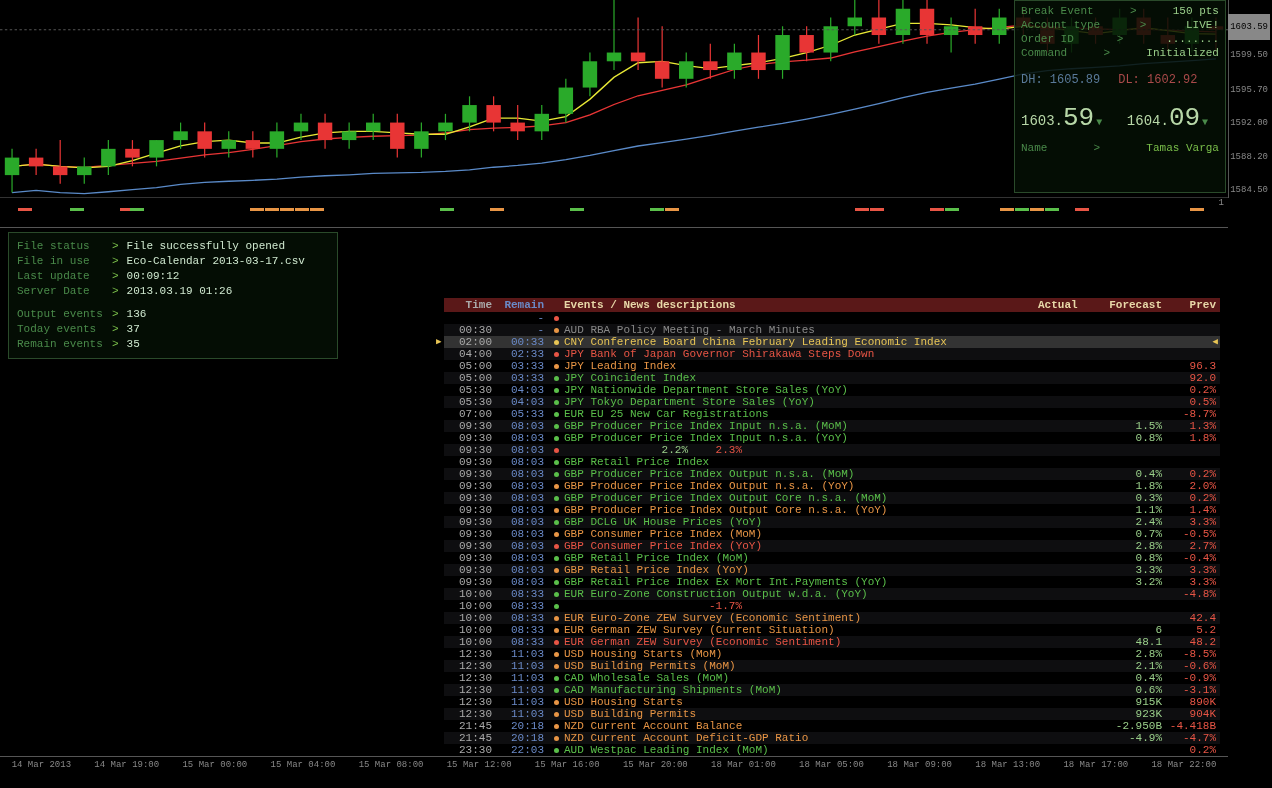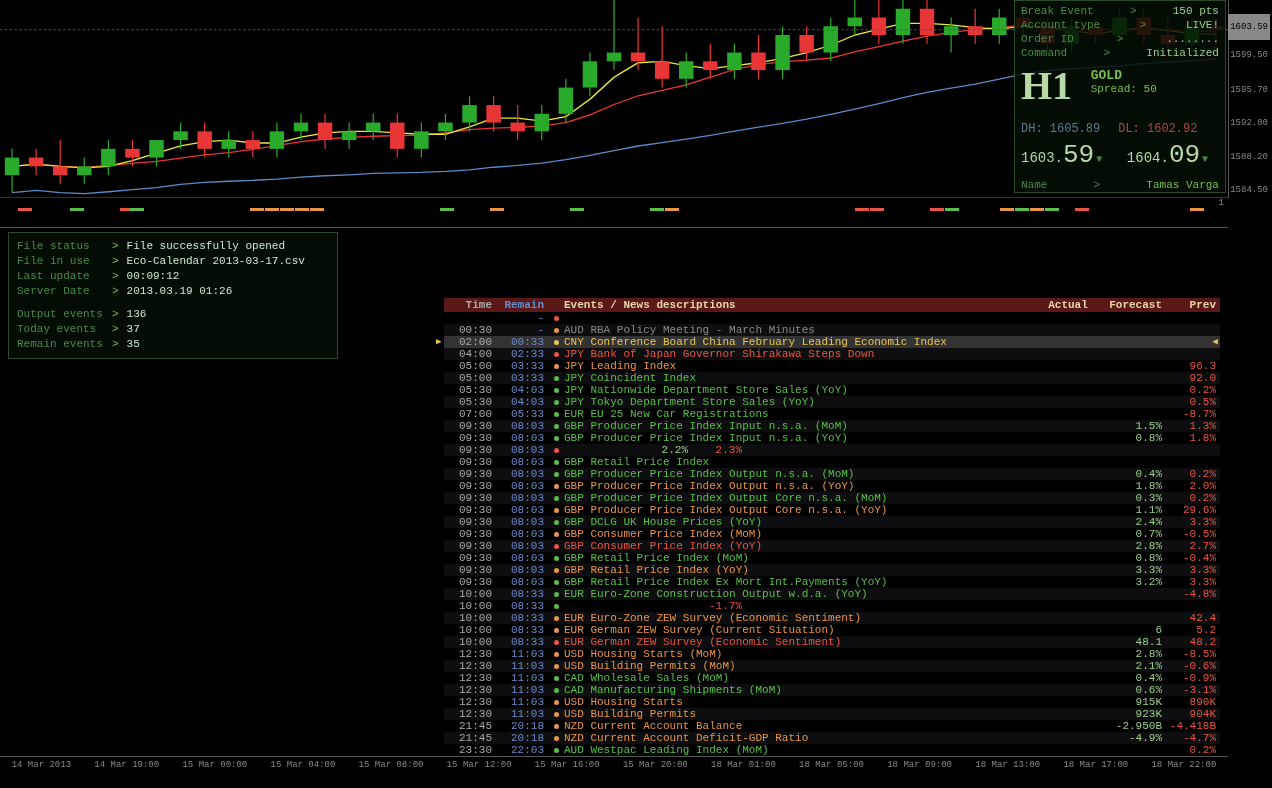--- a/index.html
+++ b/index.html
@@ -74,21 +74,21 @@
   font-weight: bold;
   color: #b8d8a8;
   display: inline-block;
   margin-top: 2px;
 }
 .sym-block { display: inline-block; vertical-align: top; margin-left: 12px; margin-top: 8px; }
 .sym-name { color: #7abf4a; font-size: 13px; font-weight: bold; }
 .sym-spread { color: #7abf4a; font-size: 11px; }
 .dh-dl { font-size: 12px; color: #5a7a9a; margin-top: 13px; }
 .dh-dl .dl { margin-left: 18px; color: #aa4a4a; }
-.bigprice { font-size: 14px; color: #b8d8a8; margin-top: 4px; display: inline-block; }
+.bigprice { font-size: 14px; color: #b8d8a8; margin-top: 16px; display: inline-block; }
 .bigprice .big { font-size: 26px; }
 .bigprice2 { margin-left: 18px; }
 .arrow-dn { color: #4a8a4a; font-size: 10px; margin-left: 2px; }
 .name-row { margin-top: 8px; }
 
 .indicator-bar {
   position: absolute;
   top: 198px;
   left: 0;
   width: 1228px;
@@ -139,21 +139,21 @@
   padding: 0 4px;
   line-height: 12px;
   white-space: nowrap;
 }
 .ev-row.stripe { background: #0e0e10; }
 .ev-row.hl { background: #333; }
 .col-time { width: 44px; text-align: right; color: #aaa; }
 .col-remain { width: 52px; text-align: right; color: #6a8ac8; margin-right: 4px; }
 .col-dot { width: 16px; text-align: center; }
 .col-desc { flex: 1; overflow: hidden; }
-.col-actual { width: 60px; text-align: center; }
+.col-actual { width: 60px; text-align: left; }
 .col-fcst { width: 64px; text-align: right; }
 .col-prev { width: 54px; text-align: right; }
 .dot { display: inline-block; width: 5px; height: 5px; border-radius: 50%; }
 .c-red { color: #e85545; }
 .c-green { color: #5abf4a; }
 .c-yellow { color: #e8c555; }
 .c-orange { color: #e89545; }
 .c-gray { color: #888; }
 .c-lgreen { color: #9acf8a; }
 .bg-red { background: #e85545; }
@@ -315,27 +315,20 @@
   <div class="info-row">
       <span class="info-label">Order ID</span>
       <span class="info-sep">&gt;</span>
       <span class="info-val c-lgreen">........</span>
     </div>
   <div class="info-row">
       <span class="info-label">Command</span>
       <span class="info-sep">&gt;</span>
       <span class="info-val c-lgreen">Initialized</span>
     </div>
-  <div>
-    <span class="big-tf">H1</span>
-    <span class="sym-block">
-      <div class="sym-name">GOLD</div>
-      <div class="sym-spread">Spread: 50</div>
-    </span>
-  </div>
   <div class="dh-dl"><span>DH: 1605.89</span><span class="dl">DL: 1602.92</span></div>
   <div>
     <span class="bigprice"><span>1603.</span><span class="big">59</span><span class="arrow-dn">▼</span></span>
     <span class="bigprice bigprice2"><span>1604.</span><span class="big">09</span><span class="arrow-dn">▼</span></span>
   </div>
   <div class="info-row name-row">
       <span class="info-label">Name</span>
       <span class="info-sep">&gt;</span>
       <span class="info-val" style="color:#7abf4a">Tamas Varga</span>
     </div>
@@ -594,21 +587,21 @@
 
     </div>
       <div class="ev-row  " style="position:relative">
 
       <span class="col-time">09:30</span>
       <span class="col-remain">08:03</span>
       <span class="col-dot"><span class="dot bg-orange"></span></span>
       <span class="col-desc c-orange">GBP Producer Price Index Output Core n.s.a. (YoY)</span>
       <span class="col-actual c-lgreen"></span>
       <span class="col-fcst c-lgreen">1.1%</span>
-      <span class="col-prev c-red">29.6%</span>
+      <span class="col-prev c-red">1.4%</span>
 
     </div>
       <div class="ev-row stripe " style="position:relative">
 
       <span class="col-time">09:30</span>
       <span class="col-remain">08:03</span>
       <span class="col-dot"><span class="dot bg-green"></span></span>
       <span class="col-desc c-green">GBP DCLG UK House Prices (YoY)</span>
       <span class="col-actual c-lgreen"></span>
       <span class="col-fcst c-lgreen">2.4%</span>

